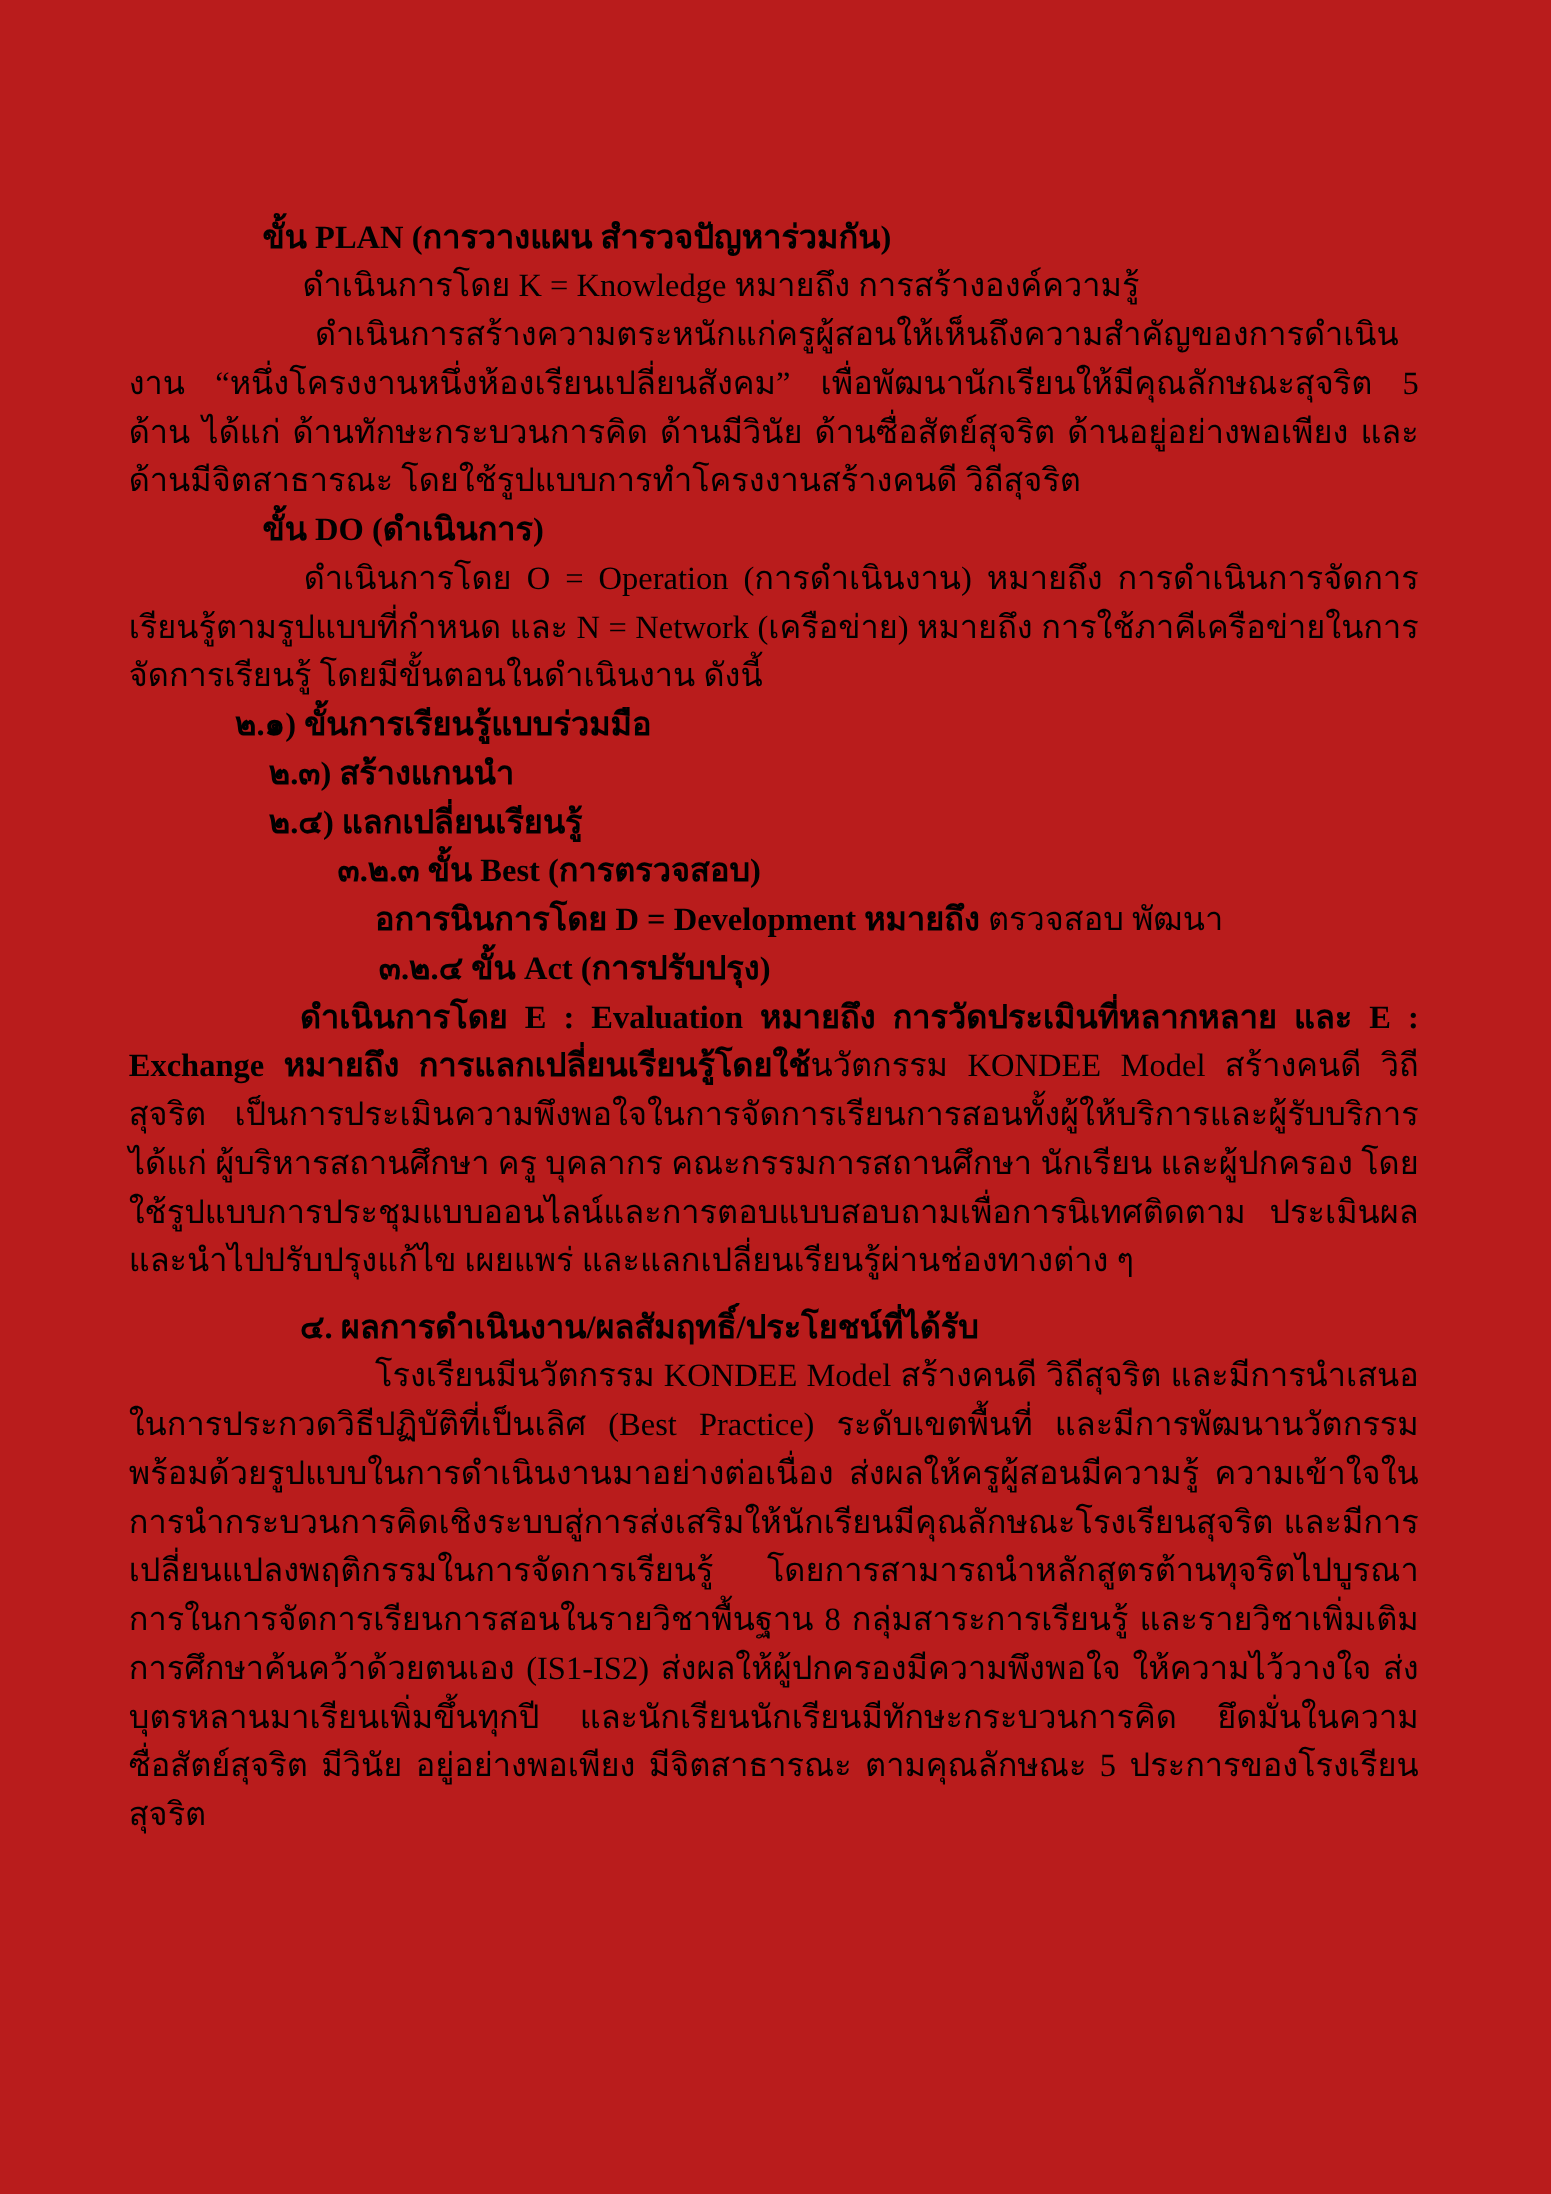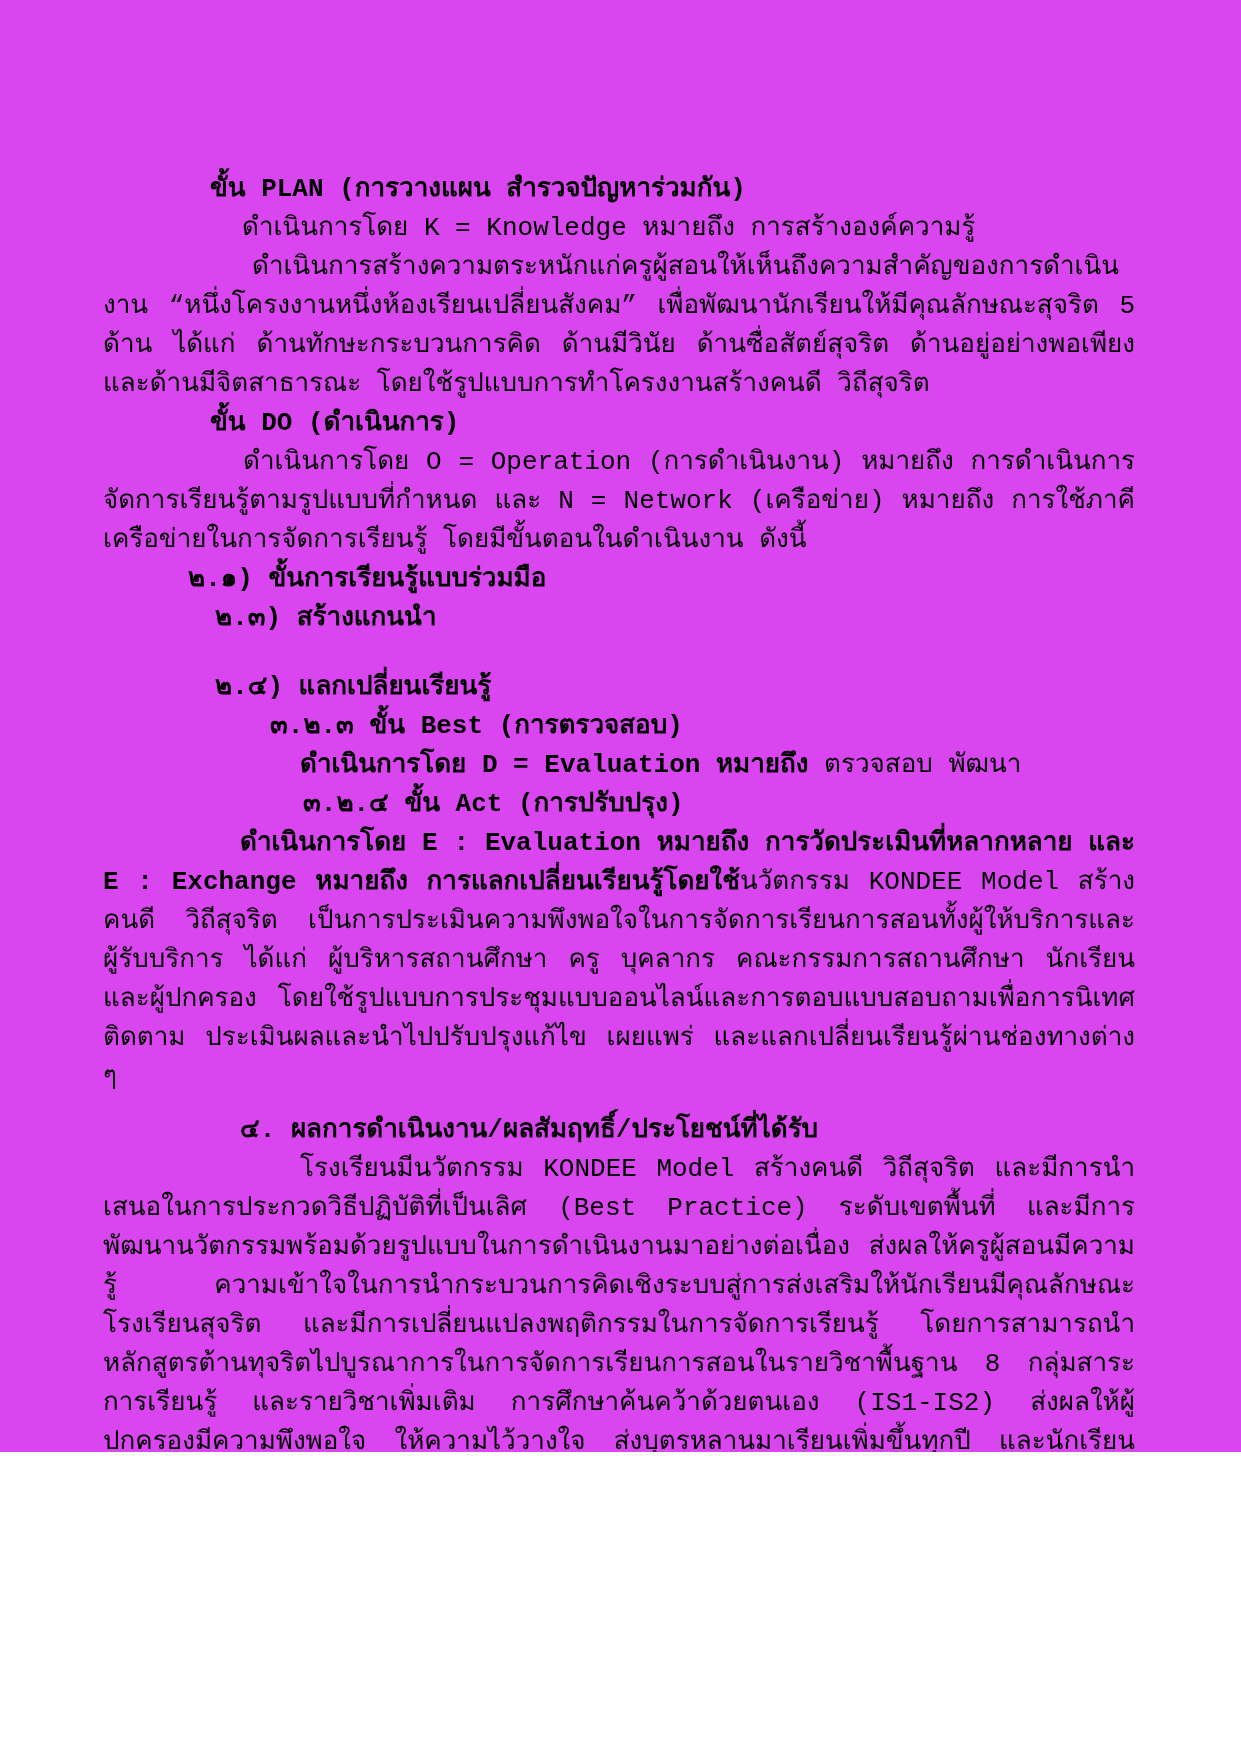--- a/index.html
+++ b/index.html
@@ -3,25 +3,25 @@
 <meta charset="utf-8">
 <style>
   html, body {
     margin: 0;
     padding: 0;
     background: #ffffff;
   }
   .page {
     position: relative;
     width: 1241px;
-    height: 1452px;
+    height: 1755px;
     margin: 0 auto;
-    background: #d946ef;
+    background: #b91c1c;
     color: #000000;
-    font-family: Liberation Mono, monospace;
+    font-family: Liberation Serif, serif;
     overflow: hidden;
     box-sizing: border-box;
   }
   .doc-body {
     position: absolute;
     left: 103px;
     right: 106px;
     top: 170px;
   }
   .para {
@@ -42,21 +42,21 @@
 
 <div class="page">
   <main class="doc-body" id="doc-body">
       <p class="para" style="text-indent: 107px;"><span class="run-bold">ขั้น PLAN (การวางแผน สำรวจปัญหาร่วมกัน)</span></p>
       <p class="para" style="text-indent: 139px;"><span class="run-regular">ดำเนินการโดย K = Knowledge  หมายถึง การสร้างองค์ความรู้</span></p>
       <p class="para" style="text-indent: 149px;"><span class="run-regular">ดำเนินการสร้างความตระหนักแก่ครูผู้สอนให้เห็นถึงความสำคัญของการดำเนินงาน “หนึ่งโครงงานหนึ่งห้องเรียนเปลี่ยนสังคม” เพื่อพัฒนานักเรียนให้มีคุณลักษณะสุจริต 5 ด้าน ได้แก่ ด้านทักษะกระบวนการคิด ด้านมีวินัย ด้านซื่อสัตย์สุจริต ด้านอยู่อย่างพอเพียง และด้านมีจิตสาธารณะ โดยใช้รูปแบบการทำโครงงานสร้างคนดี  วิถีสุจริต</span></p>
       <p class="para" style="text-indent: 107px;"><span class="run-bold">ขั้น DO (ดำเนินการ)</span></p>
       <p class="para" style="text-indent: 140px;"><span class="run-regular">ดำเนินการโดย O = Operation (การดำเนินงาน) หมายถึง การดำเนินการจัดการเรียนรู้ตามรูปแบบที่กำหนด และ N = Network (เครือข่าย)  หมายถึง การใช้ภาคีเครือข่ายในการจัดการเรียนรู้ โดยมีขั้นตอนในดำเนินงาน ดังนี้</span></p>
       <p class="para" style="text-indent: 85px;"><span class="run-bold">๒.๑) ขั้นการเรียนรู้แบบร่วมมือ</span></p>
       <p class="para" style="text-indent: 112px;"><span class="run-bold">๒.๓) สร้างแกนนำ</span></p>
-      <p class="para" style="text-indent: 112px; margin-top: 30px;"><span class="run-bold">๒.๔) แลกเปลี่ยนเรียนรู้</span></p>
+      <p class="para" style="text-indent: 112px;"><span class="run-bold">๒.๔) แลกเปลี่ยนเรียนรู้</span></p>
       <p class="para" style="text-indent: 167px;"><span class="run-bold">๓.๒.๓ ขั้น Best (การตรวจสอบ)</span></p>
-      <p class="para" style="text-indent: 197px;"><span class="run-bold">ดำเนินการโดย D = Evaluation  หมายถึง </span><span class="run-regular">ตรวจสอบ พัฒนา</span></p>
+      <p class="para" style="text-indent: 197px;"><span class="run-bold">อการนินการโดย D = Development  หมายถึง </span><span class="run-regular">ตรวจสอบ พัฒนา</span></p>
       <p class="para" style="text-indent: 200px;"><span class="run-bold">๓.๒.๔ ขั้น Act (การปรับปรุง)</span></p>
       <p class="para" style="text-indent: 137px;"><span class="run-bold">ดำเนินการโดย  E : Evaluation หมายถึง การวัดประเมินที่หลากหลาย  และ E : Exchange หมายถึง  การแลกเปลี่ยนเรียนรู้โดยใช้</span><span class="run-regular">นวัตกรรม KONDEE  Model สร้างคนดี วิถีสุจริต เป็นการประเมินความพึงพอใจในการจัดการเรียนการสอนทั้งผู้ให้บริการและผู้รับบริการ ได้แก่ ผู้บริหารสถานศึกษา ครู บุคลากร คณะกรรมการสถานศึกษา นักเรียน และผู้ปกครอง โดยใช้รูปแบบการประชุมแบบออนไลน์และการตอบแบบสอบถามเพื่อการนิเทศติดตาม ประเมินผลและนำไปปรับปรุงแก้ไข เผยแพร่ และแลกเปลี่ยนเรียนรู้ผ่านช่องทางต่าง ๆ</span></p>
       <p class="para" style="text-indent: 137px; margin-top: 14px;"><span class="run-bold">๔. ผลการดำเนินงาน/ผลสัมฤทธิ์/ประโยชน์ที่ได้รับ</span></p>
       <p class="para" style="text-indent: 197px;"><span class="run-regular">โรงเรียนมีนวัตกรรม  KONDEE Model สร้างคนดี วิถีสุจริต และมีการนำเสนอในการประกวดวิธีปฏิบัติที่เป็นเลิศ (Best Practice) ระดับเขตพื้นที่  และมีการพัฒนานวัตกรรมพร้อมด้วยรูปแบบในการดำเนินงานมาอย่างต่อเนื่อง ส่งผลให้ครูผู้สอนมีความรู้ ความเข้าใจในการนำกระบวนการคิดเชิงระบบสู่การส่งเสริมให้นักเรียนมีคุณลักษณะโรงเรียนสุจริต และมีการเปลี่ยนแปลงพฤติกรรมในการจัดการเรียนรู้ โดยการสามารถนำหลักสูตรต้านทุจริตไปบูรณาการในการจัดการเรียนการสอนในรายวิชาพื้นฐาน 8 กลุ่มสาระการเรียนรู้ และรายวิชาเพิ่มเติม การศึกษาค้นคว้าด้วยตนเอง (IS1-IS2) ส่งผลให้ผู้ปกครองมีความพึงพอใจ ให้ความไว้วางใจ ส่งบุตรหลานมาเรียนเพิ่มขึ้นทุกปี และนักเรียนนักเรียนมีทักษะกระบวนการคิด ยึดมั่นในความซื่อสัตย์สุจริต มีวินัย อยู่อย่างพอเพียง มีจิตสาธารณะ ตามคุณลักษณะ 5 ประการของโรงเรียนสุจริต</span></p>
     </main>
 </div>
 
 </body></html>

